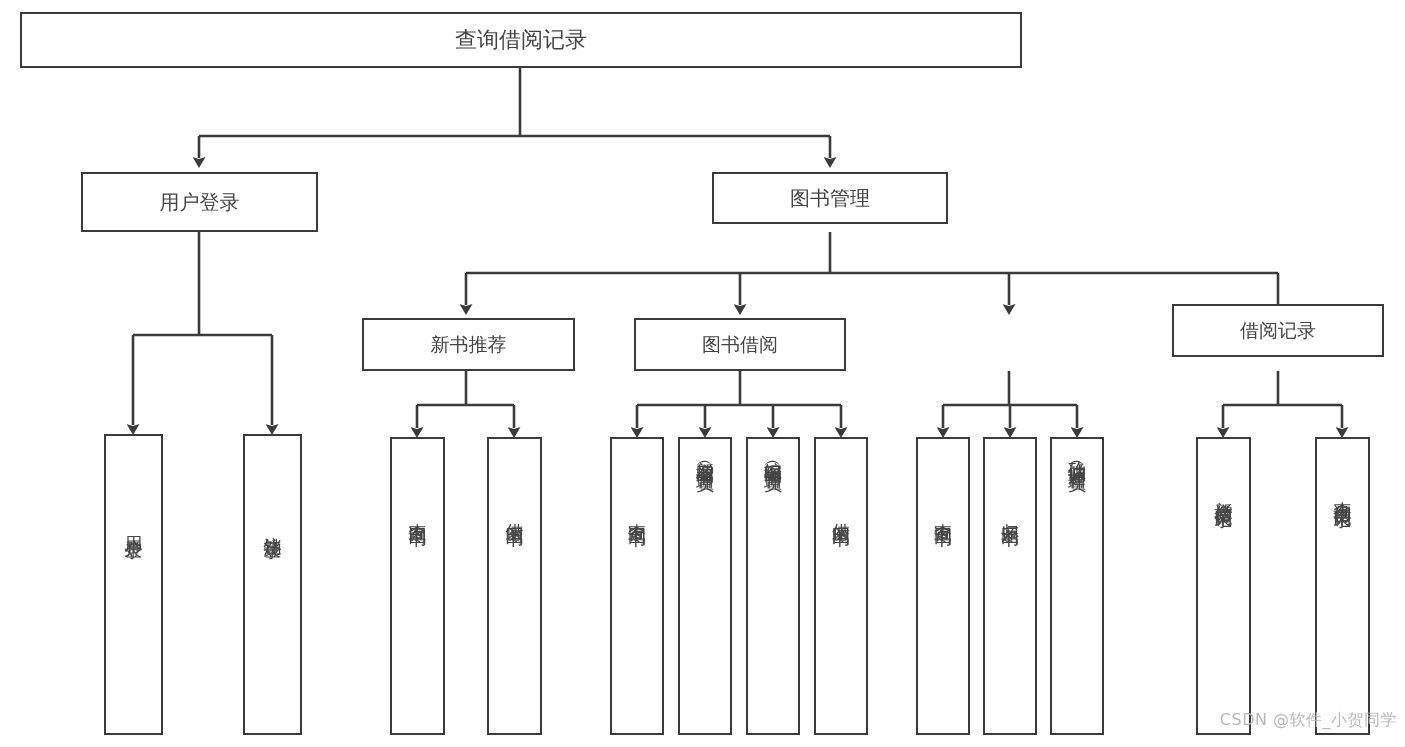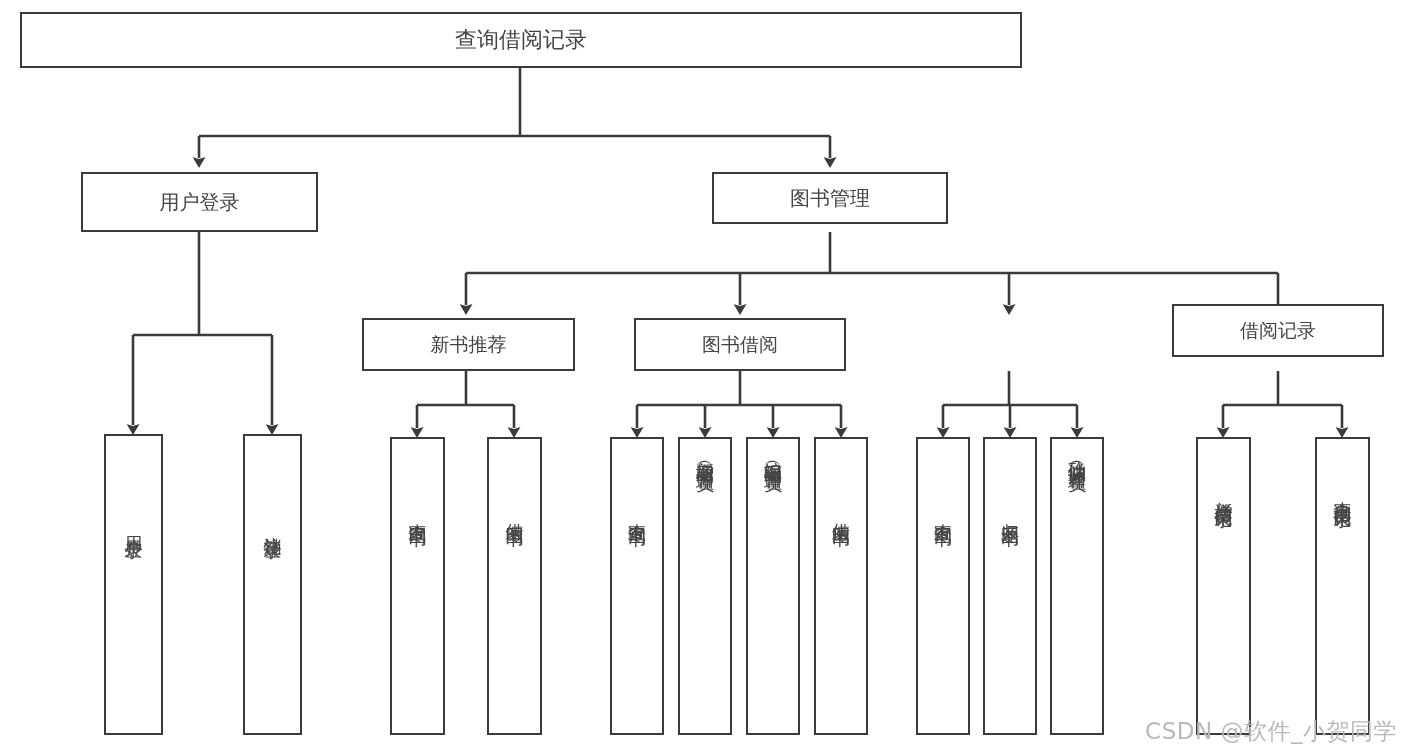--- a/index.html
+++ b/index.html
@@ -81,22 +81,22 @@
     stroke: #3b3b3b;
     stroke-width: 2.6;
     fill: none;
   }
   .arrowhead {
     fill: #3b3b3b;
   }
   #watermark {
     position: absolute;
     right: 8px;
-    bottom: 0;
-    font-size: 23px;
+    bottom: 16px;
+    font-size: 16px;
     color: #b9b9b9;
     white-space: nowrap;
     letter-spacing: 0.5px;
   }
 </style>
 </head>
 <body>
 
 <div id="canvas">
 

